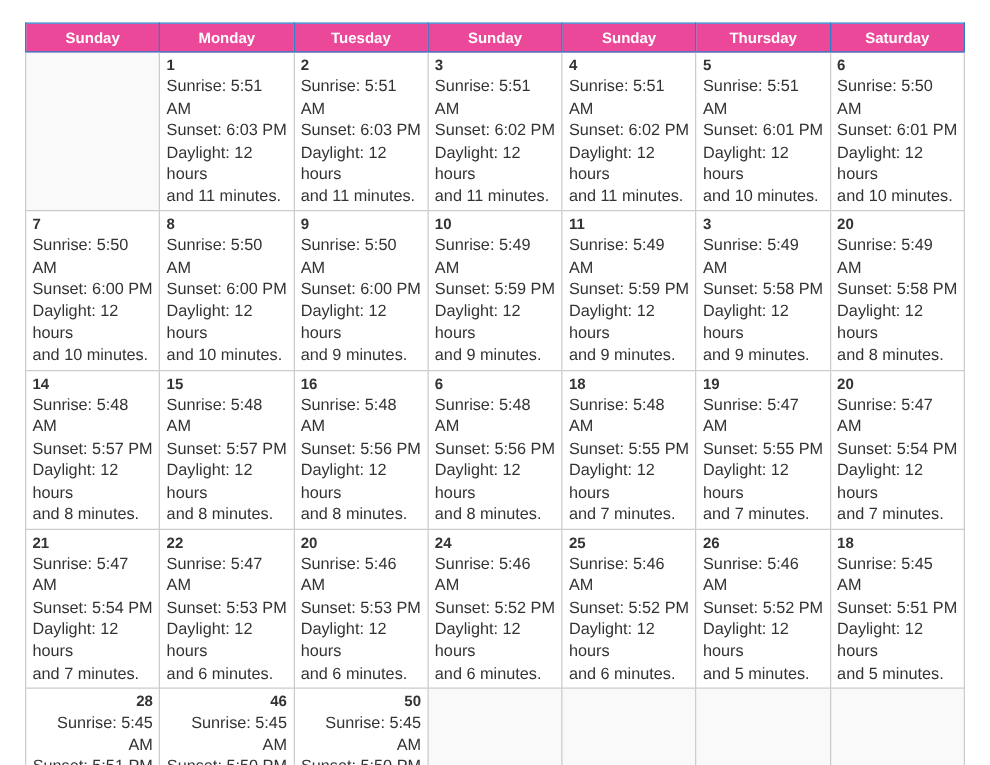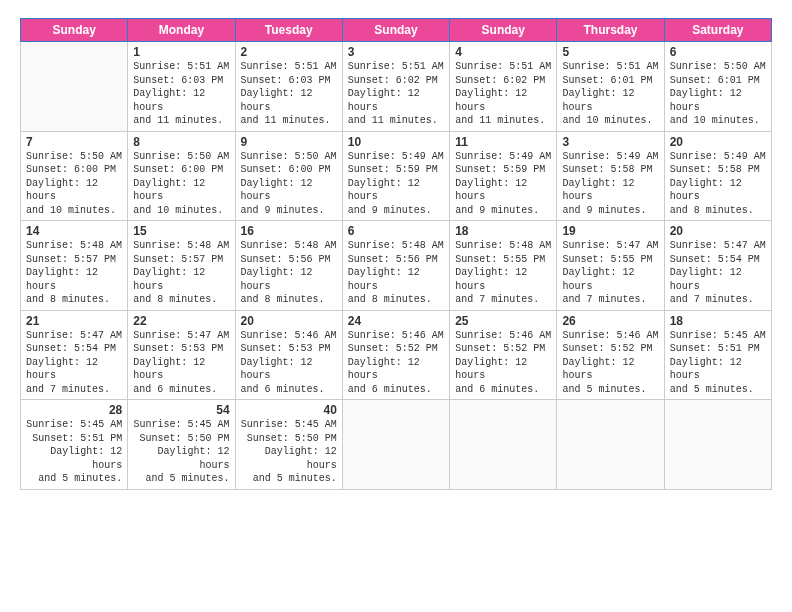--- a/index.html
+++ b/index.html
@@ -62,24 +62,23 @@
       height: 78px;
     }
     .day-num {
       font-size: 12px;
       font-weight: bold;
       color: #333;
       display: block;
       margin-bottom: 1px;
     }
     .day-info {
-      font-size: 10px;
+      font-size: 13px;
       color: #333;
       line-height: 1.35;
-      font-family: Liberation Mono, monospace;
     }
     .empty-cell {
       background: #f9f9f9;
     }
     tr:last-child td {
       height: 70px;
       text-align: right;
     }
   </style>
 </head>
@@ -216,25 +215,25 @@
             <span class="day-num">18</span>
             <div class="day-info">Sunrise: 5:45 AM<br>Sunset: 5:51 PM<br>Daylight: 12 hours<br>and 5 minutes.</div>
           </td>
         </tr>
         <tr>
           <td>
             <span class="day-num">28</span>
             <div class="day-info">Sunrise: 5:45 AM<br>Sunset: 5:51 PM<br>Daylight: 12 hours<br>and 5 minutes.</div>
           </td>
           <td>
-            <span class="day-num">54</span>
+            <span class="day-num">46</span>
             <div class="day-info">Sunrise: 5:45 AM<br>Sunset: 5:50 PM<br>Daylight: 12 hours<br>and 5 minutes.</div>
           </td>
           <td>
-            <span class="day-num">40</span>
+            <span class="day-num">50</span>
             <div class="day-info">Sunrise: 5:45 AM<br>Sunset: 5:50 PM<br>Daylight: 12 hours<br>and 5 minutes.</div>
           </td>
           <td class="empty-cell"></td>
           <td class="empty-cell"></td>
           <td class="empty-cell"></td>
           <td class="empty-cell"></td>
         </tr>
       </tbody>
   </table>
 </div>

